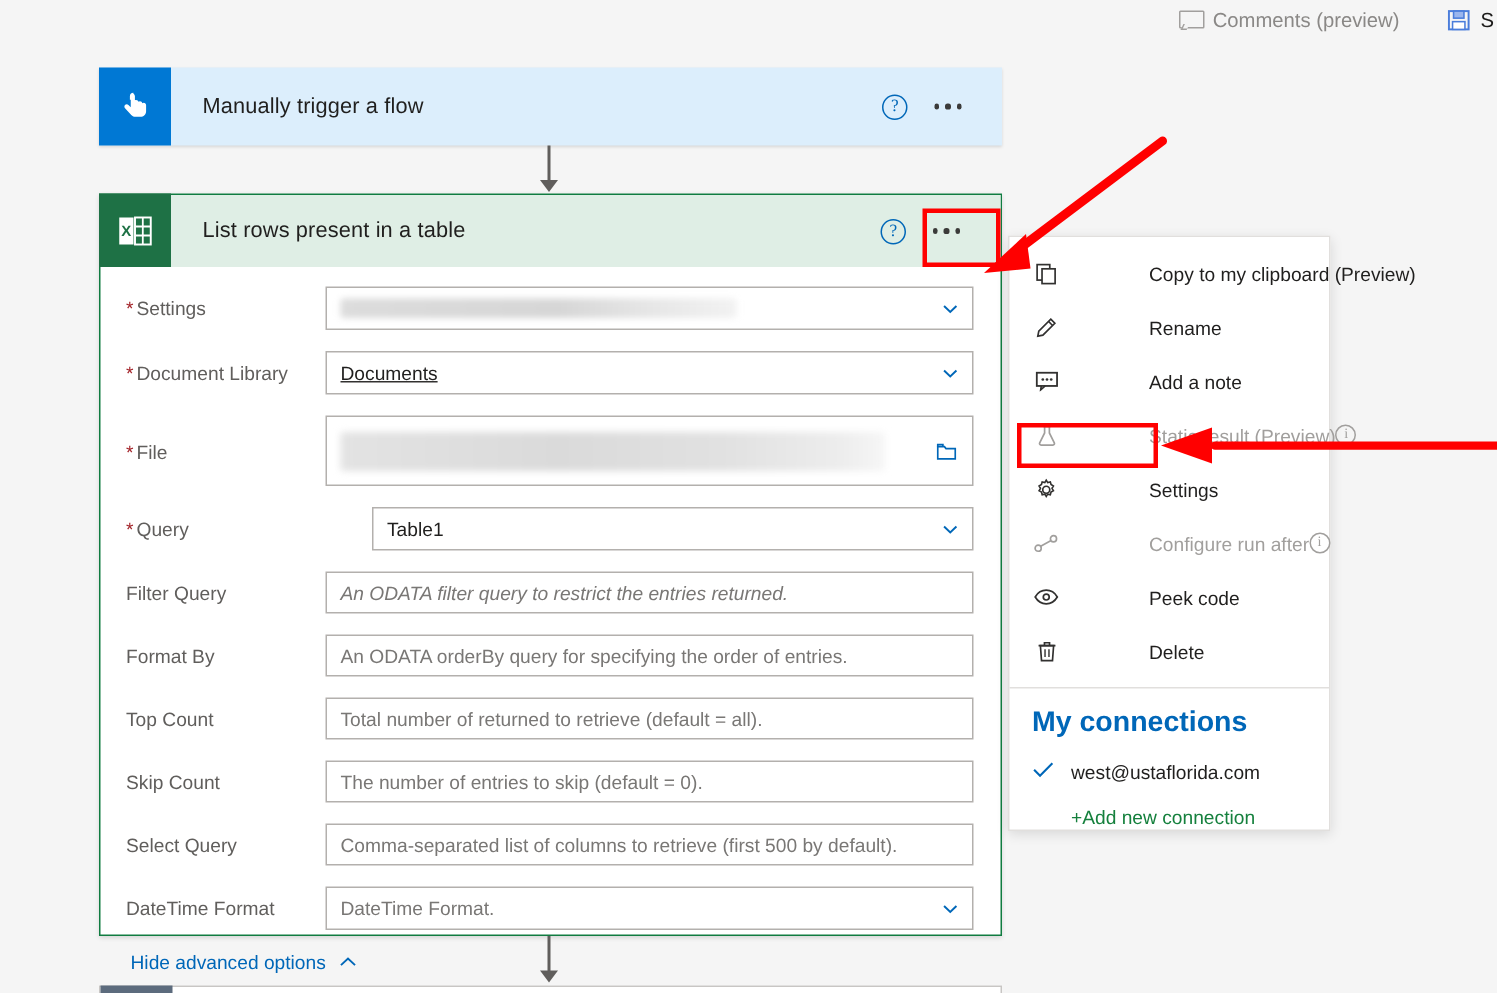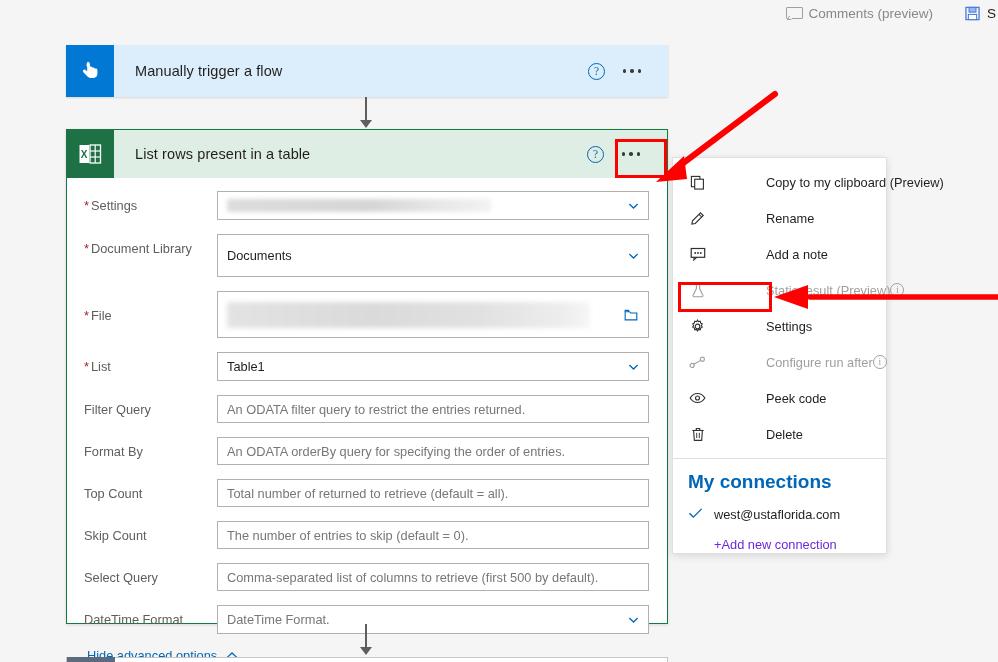--- a/index.html
+++ b/index.html
@@ -161,21 +161,21 @@
   .menu-div { height:1px; background:#e1dfdd; margin:6px 0 0 0; }
   .conn-hdr {
     font-size:19px; color:#0067b8; font-weight:bold;
     padding:12px 0 6px 15px;
   }
   .conn-row {
     display:flex; align-items:center; height:30px; padding-left:15px;
     font-size:12.8px; color:#201f1e; cursor:pointer;
   }
   .conn-row .chk { width:18px; flex:0 0 18px; margin-right:8px; color:#0067b8; }
-  .conn-add { padding-left:41px; font-size:12.8px; color:#6d28d9; height:30px; display:flex; align-items:center; cursor:pointer; }
+  .conn-add { padding-left:41px; font-size:12.8px; color:#15803d; height:30px; display:flex; align-items:center; cursor:pointer; }
 
   
   .red-box { position:absolute; border:3px solid #ff0000; pointer-events:none; }
   .red-arrow { position:absolute; pointer-events:none; }
 </style>
 </head>
 <body>
 
 <div id="root">
 
@@ -258,21 +258,21 @@
             <svg class="chev" viewBox="0 0 12 12">
                 <path d="M1.5 3.8L6 8.2l4.5-4.4" fill="none" stroke="#0067b8" stroke-width="1.4"></path>
               </svg>
           </div>
         </div>
 
         <div class="row">
           <div class="lbl">
             <span class="req">*</span><span>Document Library</span>
           </div>
-          <div class="ctl" style="height:43px;">
+          <div class="ctl" style="height:29px;text-decoration:underline;">
             <span class="value">Documents</span>
             <svg class="chev" viewBox="0 0 12 12">
                 <path d="M1.5 3.8L6 8.2l4.5-4.4" fill="none" stroke="#0067b8" stroke-width="1.4"></path>
               </svg>
           </div>
         </div>
 
         <div class="row">
           <div class="lbl" style="padding-top:17px;">
             <span class="req">*</span><span>File</span>
@@ -281,33 +281,33 @@
             <div class="blur2" style="width:88%;"></div>
             <svg class="folder-ic" viewBox="0 0 16 14">
               <path d="M1.2 3.2h5.2l1.2 1.5h7.2v8.0H1.2z" fill="none" stroke="#0067b8" stroke-width="1.3"></path>
               <path d="M1.2 3.2V1.6h4.0v1.6" fill="none" stroke="#0067b8" stroke-width="1.3"></path>
             </svg>
           </div>
         </div>
 
         <div class="row">
           <div class="lbl">
-            <span class="req">*</span><span>List</span>
-          </div>
-          <div class="ctl" style="height:29px;">
+            <span class="req">*</span><span>Query</span>
+          </div>
+          <div class="ctl" style="height:29px;margin-left:31px;">
             <span class="value">Table1</span>
             <svg class="chev" viewBox="0 0 12 12">
                 <path d="M1.5 3.8L6 8.2l4.5-4.4" fill="none" stroke="#0067b8" stroke-width="1.4"></path>
               </svg>
           </div>
         </div>
 
         <div class="row">
           <div class="lbl">Filter Query</div>
-          <div class="ctl" style="height:27px;">
+          <div class="ctl" style="height:27px;font-style:italic;">
             <span class="placeholder">An ODATA filter query to restrict the entries returned.</span>
           </div>
         </div>
 
         <div class="row">
           <div class="lbl">Format By</div>
           <div class="ctl" style="height:27px;">
             <span class="placeholder">An ODATA orderBy query for specifying the order of entries.</span>
           </div>
         </div>

